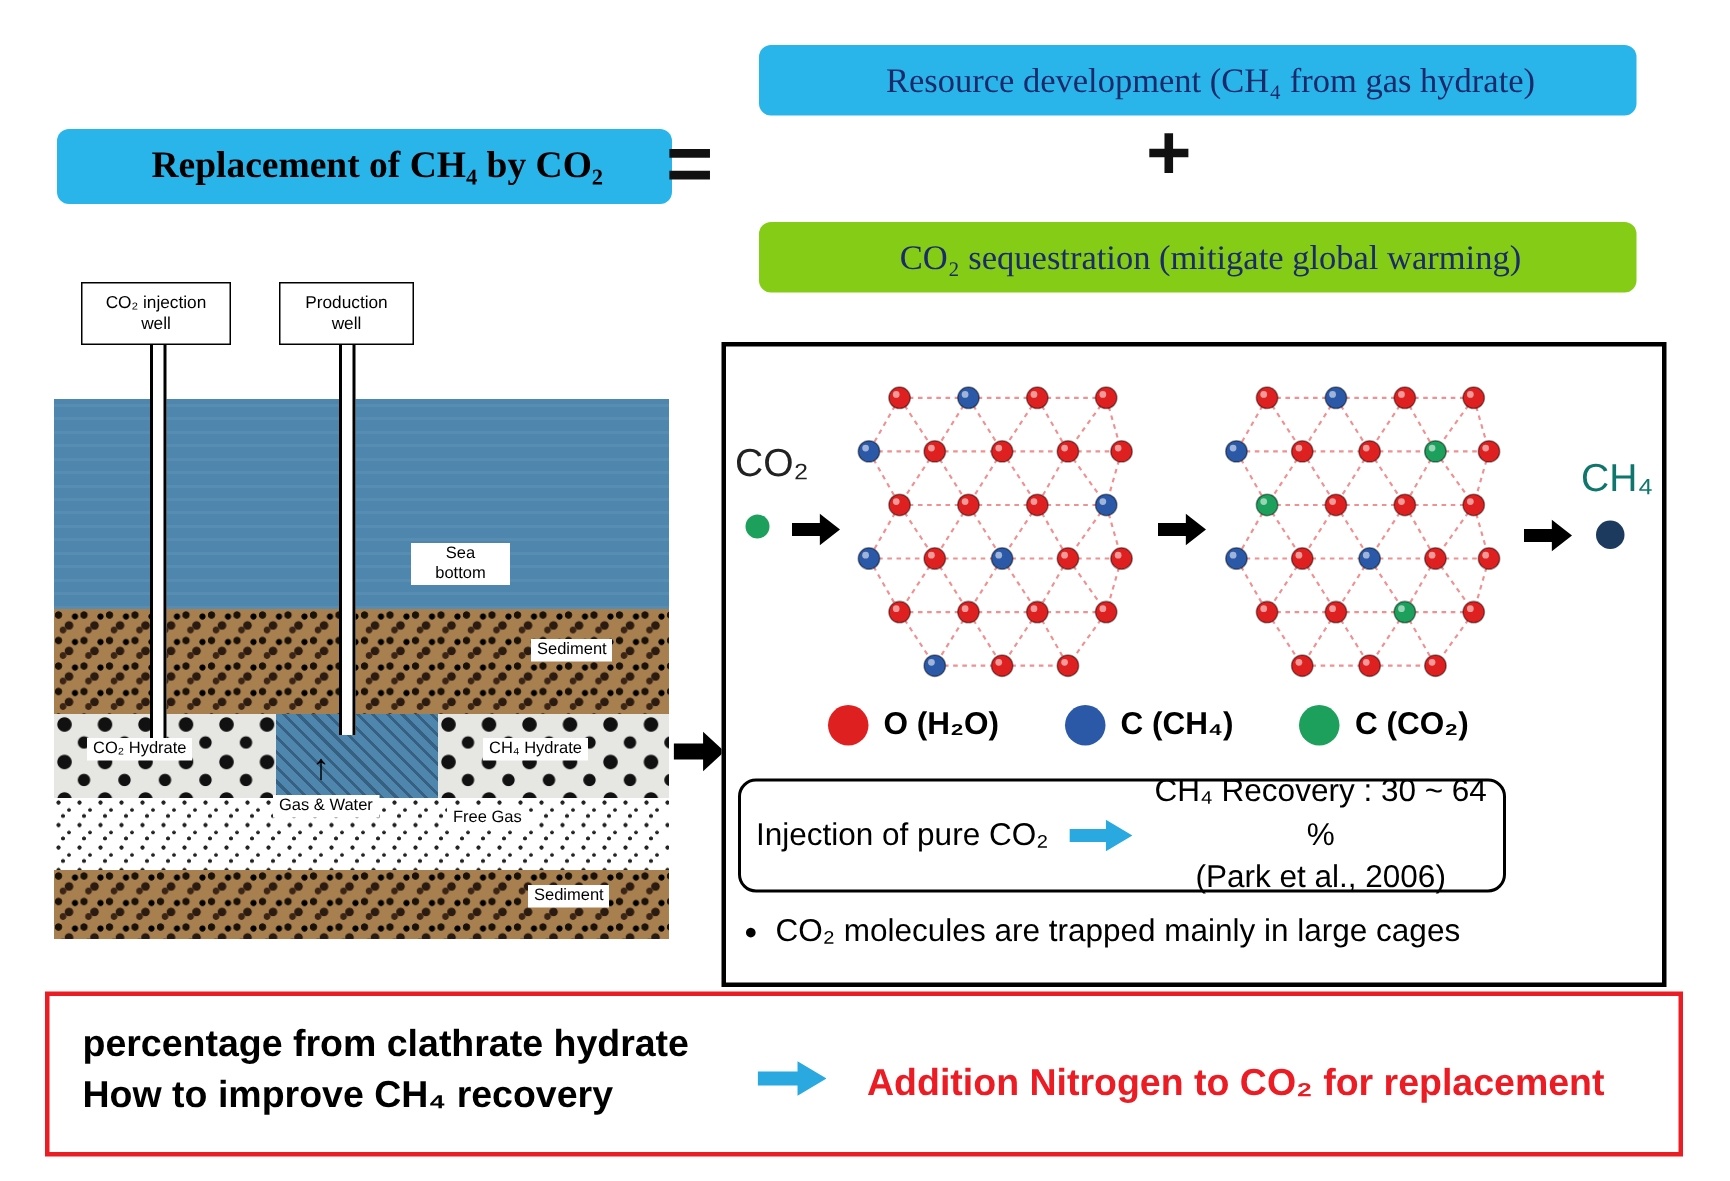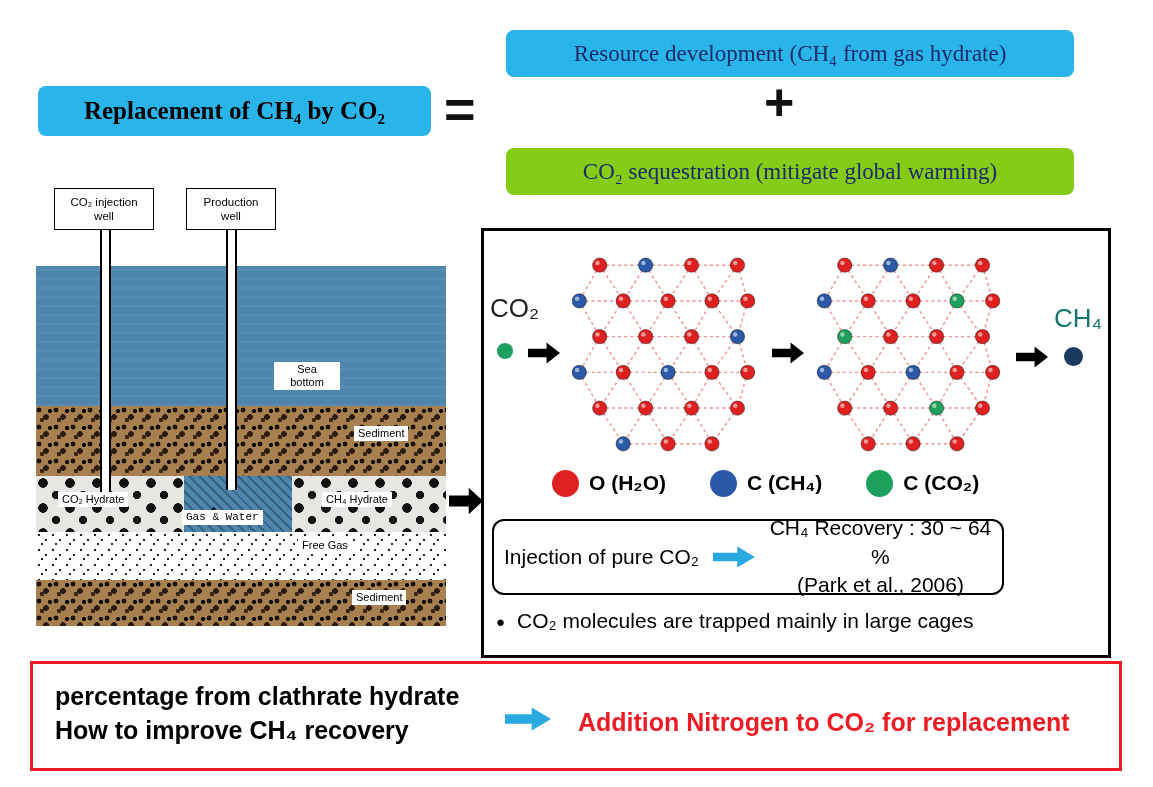--- a/index.html
+++ b/index.html
@@ -2,21 +2,21 @@
 <html><head>
 <meta charset="utf-8">
 <style>
   html,body{margin:0;padding:0;background:#fff;}
   .page{position:relative;width:1153px;height:787px;background:#fff;overflow:hidden;
         font-family:"Liberation Sans","DejaVu Sans",sans-serif;color:#000;}
   .abs{position:absolute;}
 
   
   .cyanbox{position:absolute;border-radius:8px;display:flex;align-items:center;justify-content:center;
-           font-family:"Liberation Serif","DejaVu Serif",serif;}
+           font-family:"Liberation Serif","DejaVu Serif",serif;padding-left:17px;}
   .title-box{left:38px;top:86px;width:393px;height:50px;font-size:25px;font-weight:bold;color:#000;}
   .rbox1{left:506px;top:30px;width:568px;height:47px;font-size:23px;}
   .rbox2{left:506px;top:148px;width:568px;height:47px;font-size:23px;}
   .op{position:absolute;font-weight:900;color:#111;font-family:"Liberation Sans","DejaVu Sans",sans-serif;}
   .equals{left:444px;top:78px;font-size:54px;}
   .plus{left:764px;top:72px;font-size:52px;}
 
   
   .geo{left:36px;top:186px;width:410px;height:440px;}
   .layer{position:absolute;left:0;width:410px;}
@@ -128,21 +128,21 @@
     </div>
 
     <div class="geo-label" style="left:238px;top:176px;width:58px;">
       <div>Sea</div>
       <div>bottom</div>
     </div>
     <div class="geo-label" style="left:318px;top:240px;">Sediment</div>
     <div class="geo-label" style="left:22px;top:306px;">CO₂ Hydrate</div>
     <div class="geo-label" style="left:286px;top:306px;">CH₄ Hydrate</div>
     <div class="up-arrow">↑</div>
-    <div class="geo-label" style="left:146px;top:324px;font-family:Liberation Mono, monospace;">Gas &amp; Water</div>
+    <div class="geo-label" style="left:146px;top:344px;">Gas &amp; Water</div>
     <div class="geo-label" style="left:262px;top:352px;">Free Gas</div>
     <div class="geo-label" style="left:316px;top:404px;">Sediment</div>
   </div>
 
   <div class="abs arrow blackarrow geo-arrow"></div>
 
   <div class="abs molbox">
     <div class="abs mol-co2">CO₂</div>
     <div class="dot co2dot" style="background-color: rgb(28, 160, 92);"></div>
     <div class="abs arrow blackarrow arr-a"></div>

